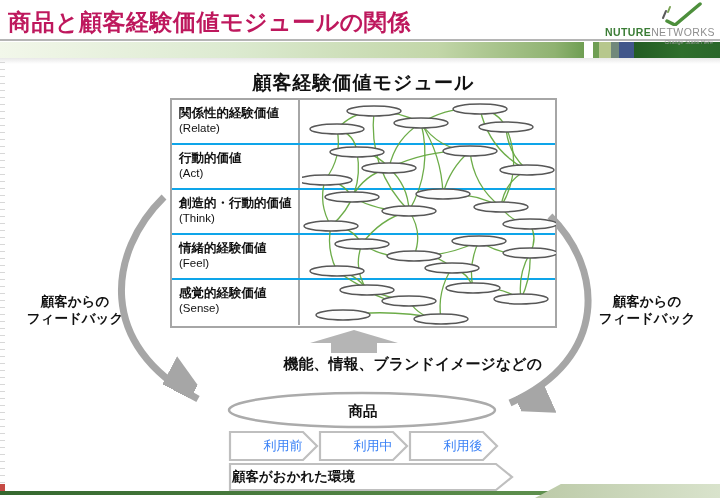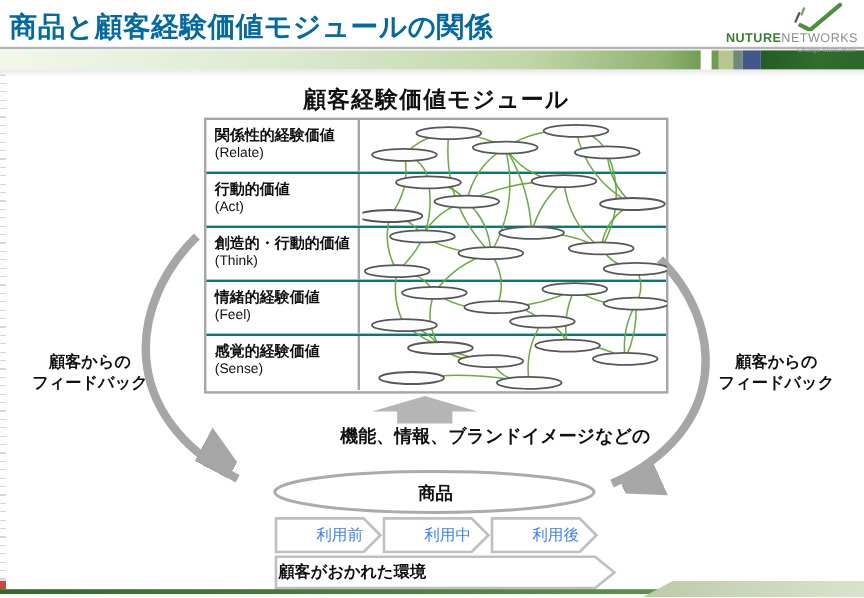--- a/index.html
+++ b/index.html
@@ -6,21 +6,21 @@
   html,body { background:#ffffff; }
   body { font-family:"Liberation Sans","DejaVu Sans",sans-serif; }
   #slide {
     position:relative; width:720px; height:498px; background:#ffffff;
     overflow:hidden;
   }
 
   
   .slide-title {
     position:absolute; left:8px; top:7px; width:560px;
-    font-size:23px; font-weight:700; color:#0369a1; letter-spacing:0.5px;
+    font-size:23px; font-weight:700; color:#be185d; letter-spacing:0.5px;
   }
   .header-rule {
     position:absolute; left:0; top:39px; width:720px; height:2px; background:#b5b5b5;
   }
   .header-bar {
     position:absolute; left:0; top:42px; width:720px; height:16px;
   }
   .hb-seg { position:absolute; top:0; height:16px; }
   .hb-grad { left:0; width:584px; background:linear-gradient(to right,#f2f7ea,#dcead0 40%,#c2d6a8 75%,#8fb271 95%,#6f9e53); }
   .hb-white { left:584px; width:9px; background:#ffffff; }
@@ -51,21 +51,21 @@
 
   
   .module-title {
     position:absolute; left:170px; top:70px; width:387px; text-align:center;
     font-size:19px; font-weight:700; color:#111; letter-spacing:1px;
   }
   .value-table {
     position:absolute; left:170px; top:98px; width:387px; height:230px;
     border:2.5px solid #a6a6a6; background:transparent;
   }
-  .vt-row { position:relative; height:45px; border-bottom:2px solid #0f766e; }
+  .vt-row { position:relative; height:45px; border-bottom:2px solid #0ea5e9; }
   .vt-row:last-child { border-bottom:none; }
   .vt-label {
     position:absolute; left:0; top:0; width:128px; height:100%;
     border-right:2px solid #a6a6a6; padding:6px 3px 0 7px;
   }
   .vt-jp { font-size:12.5px; font-weight:700; color:#111; line-height:15px; white-space:nowrap; }
   .vt-en { font-size:11.5px; font-weight:400; color:#111; line-height:15px; }
 
   .feedback-label {
     position:absolute; top:293px; width:132px; text-align:center;

